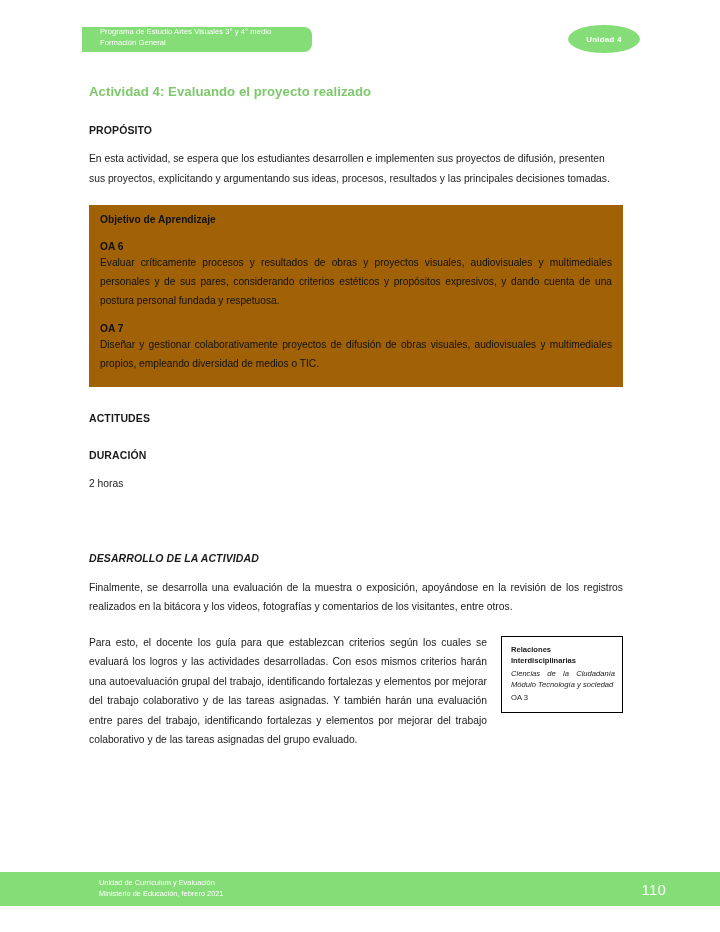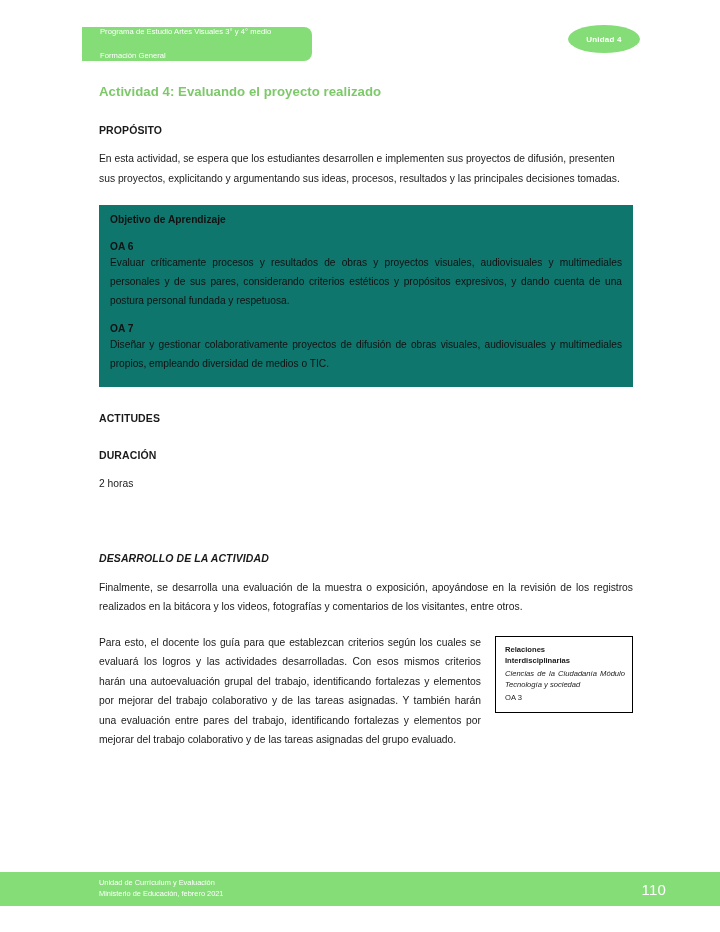--- a/index.html
+++ b/index.html
@@ -15,26 +15,26 @@
     position: relative;
     overflow: hidden;
   }
 
   
   .header {
     position: absolute;
     top: 27px;
     left: 82px;
     width: 230px;
-    height: 34px;
+    height: 25px;
     background: #85DD77;
     border-radius: 0 8px 8px 0;
     display: flex;
     flex-direction: column;
-    justify-content: space-between;
+    justify-content: flex-start;
     padding-left: 18px;
     box-sizing: border-box;
   }
   .header-line {
     color: #ffffff;
     font-size: 7.6px;
     line-height: 10.5px;
     letter-spacing: 0.05px;
   }
 
@@ -53,21 +53,21 @@
   .unidad-badge span {
     color: #ffffff;
     font-size: 8px;
     font-weight: bold;
     letter-spacing: 0.2px;
   }
 
   
   .content {
     position: absolute;
-    left: 99px;
+    left: 89px;
     top: 0;
     width: 534px;
   }
 
   .activity-title {
     margin-top: 84px;
     color: #7DC96A;
     font-size: 13.2px;
     font-weight: bold;
     letter-spacing: 0.05px;
@@ -85,21 +85,21 @@
     font-size: 10.3px;
     line-height: 19.5px;
     color: #1a1a1a;
     margin-top: 13px;
   }
   .body-text.justify { text-align: justify; }
 
   
   .oa-box {
     margin-top: 17px;
-    background: #0f766e;
+    background: #a16207;
     padding: 9px 11px 12px 11px;
     box-sizing: border-box;
     width: 534px;
   }
   .oa-box-title {
     font-size: 10.2px;
     font-weight: bold;
     color: #111;
     margin-bottom: 16px;
   }
@@ -140,21 +140,21 @@
     color: #1a1a1a;
   }
 
   
   .wrap-section {
     margin-top: 16px;
     position: relative;
   }
   .side-box {
     float: right;
-    width: 138px;
+    width: 122px;
     margin: 3px 0 6px 14px;
     border: 1.2px solid #000000;
     padding: 7px 7px 9px 9px;
     box-sizing: border-box;
     background: #ffffff;
     shape-outside: margin-box;
   }
   .side-box-title {
     font-size: 7.6px;
     font-weight: bold;

